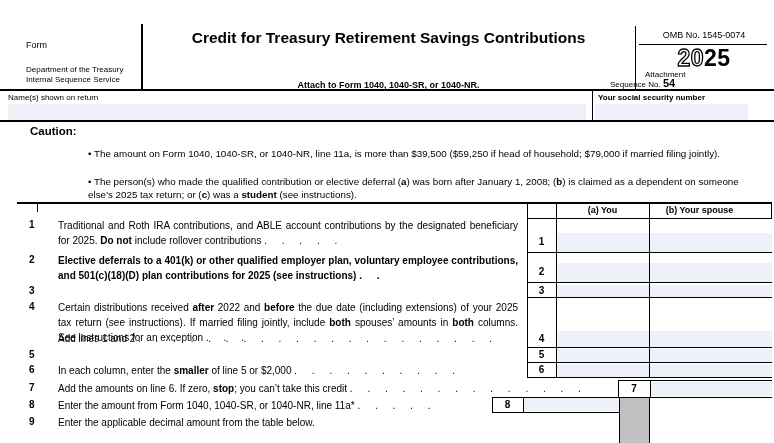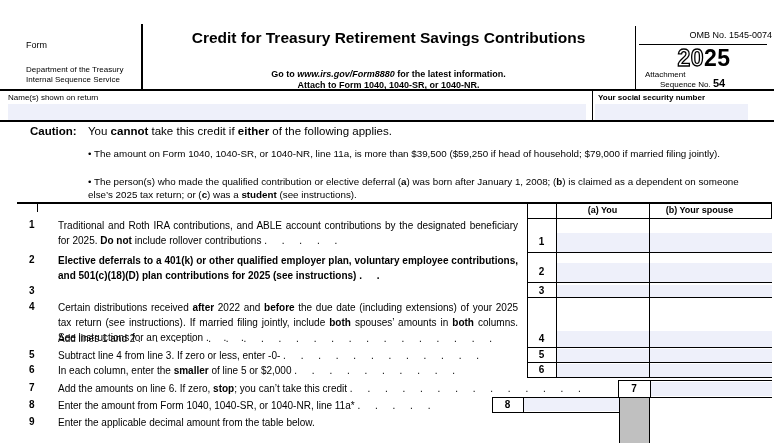--- a/index.html
+++ b/index.html
@@ -32,40 +32,38 @@
 
 <div class="sheet">
 
   <div class="abs t9" style="left:26px;top:40px;">Form</div>
   <div class="abs t8" style="left:26px;top:65px;">Department of the Treasury</div>
   <div class="abs t8" style="left:26px;top:75px;">Internal Sequence Service</div>
   <div class="v" style="left:141px;top:24px;height:65px;width:2px;"></div>
 
   <div class="abs title ctr" style="left:146px;top:29px;width:485px;">Credit for Treasury Retirement Savings Contributions</div>
   <div class="abs t9 b ctr" style="left:146px;top:56px;width:485px;margin-top:24px;">Attach to Form 1040, 1040-SR, or 1040-NR.</div>
-  <div class="abs t9 b ctr" style="left:146px;top:69px;width:485px;">Go to <i>www.irs.gov/Form8880</i> for the latest information.</div>
   <div class="v" style="left:635px;top:26px;height:63px;"></div>
 
-  <div class="abs t9 ctr" style="left:636px;top:30px;width:136px;text-align:right;">OMB No. 1545-0074</div>
+  <div class="abs t9 ctr" style="left:636px;top:30px;width:136px;">OMB No. 1545-0074</div>
   <div class="h" style="left:639px;top:44px;width:128px;"></div>
   <div class="abs yr ctr" style="left:636px;top:47px;width:136px;"><span class="outline">20</span><span>25</span></div>
   <div class="abs t8" style="left:645px;top:70px;">Attachment</div>
-  <div class="abs t8" style="left:660px;top:79px;"><span>Sequence No.</span> <span style="font-size:11px;font-weight:bold;">54</span></div>
+  <div class="abs t8" style="left:610px;top:79px;"><span>Sequence No.</span> <span style="font-size:11px;font-weight:bold;">54</span></div>
 
   <div class="h thick" style="left:0;top:89px;width:774px;"></div>
 
   <div class="abs t8" style="left:8px;top:93px;">Name(s) shown on return</div>
   <div class="tint" style="left:8px;top:104px;width:578px;height:16px;"></div>
   <div class="v" style="left:592px;top:91px;height:30px;"></div>
   <div class="abs t8 b" style="left:598px;top:93px;">Your social security number</div>
   <div class="tint" style="left:595px;top:104px;width:153px;height:16px;"></div>
   <div class="h thick" style="left:0;top:120px;width:774px;"></div>
 
   <div class="abs t11 b" style="left:30px;top:124px;">Caution:</div>
-  <div class="abs t11" style="left:88px;top:124px;width:560px;">You <b>cannot</b> take this credit if <b>either</b> of the following applies.</div>
   <div class="abs bullet" style="left:88px;top:147px;width:660px;">• The amount on Form 1040, 1040-SR, or 1040-NR, line 11a, is more than $39,500 ($59,250 if head of household; $79,000 if married filing jointly).</div>
   <div class="abs bullet" style="left:88px;top:175px;width:660px;">• The person(s) who made the qualified contribution or elective deferral (<b>a</b>) was born after January 1, 2008; (<b>b</b>) is claimed as a dependent on someone else’s 2025 tax return; or (<b>c</b>) was a <b>student</b> (see instructions).</div>
 
   <div class="h thick" style="left:17px;top:202px;width:755px;"></div>
   <div class="v" style="left:37px;top:204px;height:8px;"></div>
 
   <div class="tint" style="left:556px;top:233px;width:216px;height:19px;"></div>
   <div class="tint" style="left:556px;top:263px;width:216px;height:19px;"></div>
   <div class="tint" style="left:556px;top:285px;width:216px;height:12px;"></div>
   <div class="tint" style="left:556px;top:331px;width:216px;height:16px;"></div>
@@ -125,21 +123,20 @@
   <div class="abs num" style="left:29px;top:254px;">2</div>
   <div class="abs item" style="left:58px;top:253px;width:460px;font-weight:bold;">Elective deferrals to a 401(k) or other qualified employer plan, voluntary employee contributions, and 501(c)(18)(D) plan contributions for 2025 (see instructions) <span class="d">. .</span></div>
 
   <div class="abs num" style="left:29px;top:285px;">3</div>
   <div class="abs item" style="left:58px;top:287px;width:460px;margin-top:44px;">Add lines 1 and 2 <span class="d">. . . . . . . . . . . . . . . . . . . . .</span></div>
 
   <div class="abs num" style="left:29px;top:301px;">4</div>
   <div class="abs item" style="left:58px;top:300px;width:460px;">Certain distributions received <b>after</b> 2022 and <b>before</b> the due date (including extensions) of your 2025 tax return (see instructions). If married filing jointly, include <b>both</b> spouses’ amounts in <b>both</b> columns. See instructions for an exception <span class="d">. . .</span></div>
 
   <div class="abs num" style="left:29px;top:349px;">5</div>
-  <div class="abs item" style="left:58px;top:348px;width:460px;">Subtract line 4 from line 3. If zero or less, enter -0- <span class="d">. . . . . . . . . . . .</span></div>
 
   <div class="abs num" style="left:29px;top:364px;">6</div>
   <div class="abs item" style="left:58px;top:363px;width:460px;">In each column, enter the <b>smaller</b> of line 5 or $2,000 <span class="d">. . . . . . . . . .</span></div>
 
   <div class="abs num" style="left:29px;top:382px;">7</div>
   <div class="abs item" style="left:58px;top:381px;width:556px;">Add the amounts on line 6. If zero, <b>stop</b>; you can’t take this credit <span class="d">. . . . . . . . . . . . . .</span></div>
 
   <div class="abs num" style="left:29px;top:399px;">8</div>
   <div class="abs item" style="left:58px;top:398px;width:430px;">Enter the amount from Form 1040, 1040-SR, or 1040-NR, line 11a* <span class="d">. . . . .</span></div>
 

